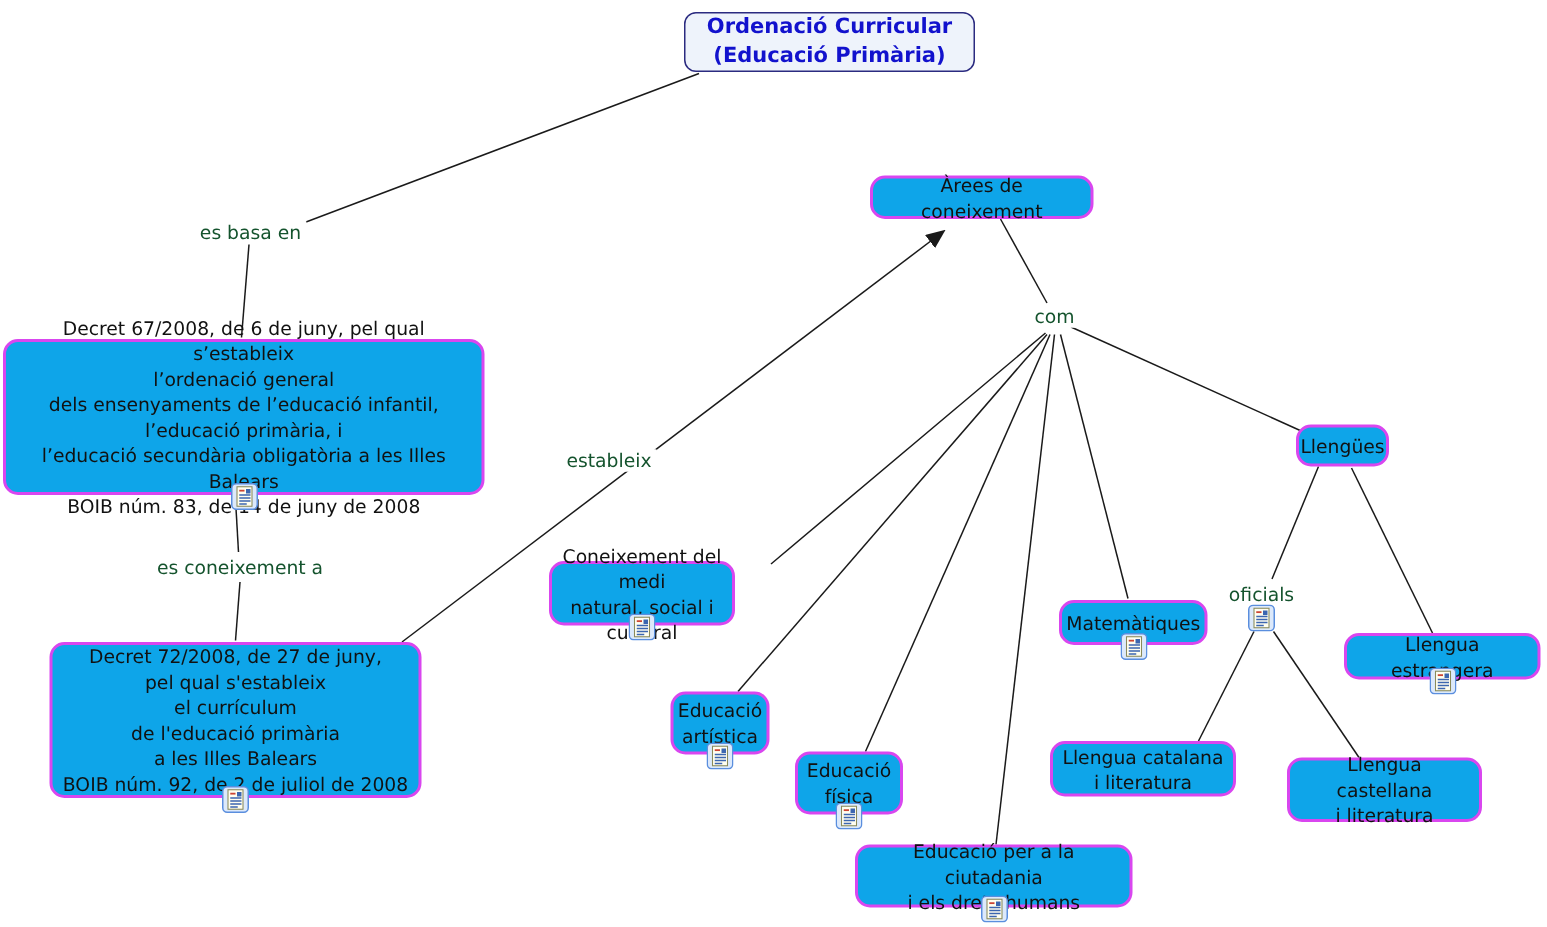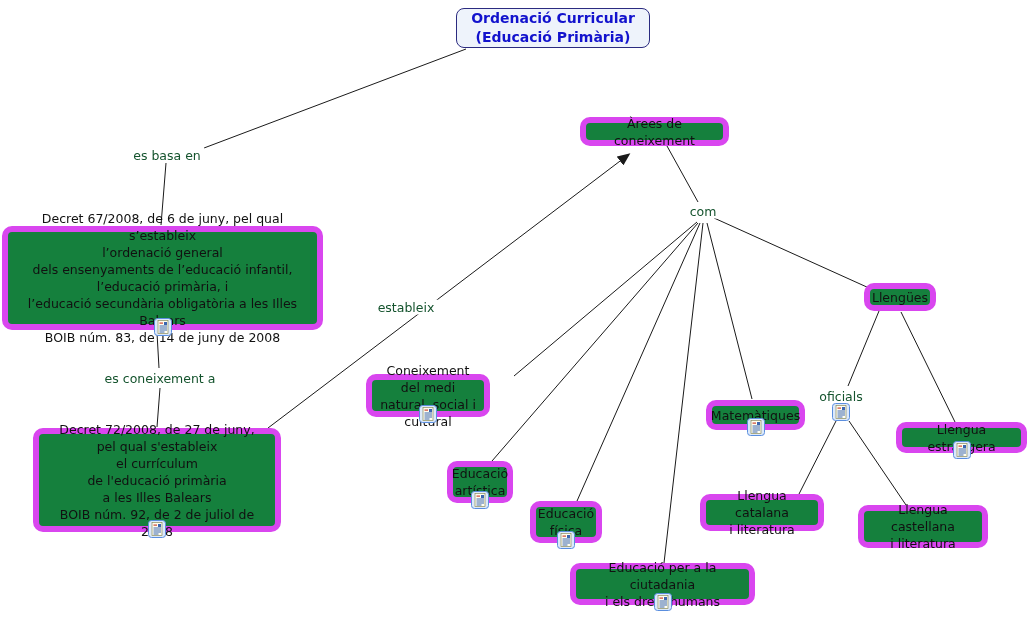--- a/index.html
+++ b/index.html
@@ -7,22 +7,22 @@
     position:relative;
     width:1031px;height:618px;
     background:#ffffff;
     font-family:"DejaVu Sans","Liberation Sans",sans-serif;
     overflow:hidden;
   }
   svg.edges{position:absolute;left:0;top:0;z-index:0;}
   .node{
     position:absolute;
     box-sizing:border-box;
-    background:#15803d;
-    border:6px solid #d946ef;
+    background:#0ea5e9;
+    border:2px solid #d946ef;
     border-radius:10px;
     display:flex;align-items:center;justify-content:center;
     text-align:center;
     z-index:2;
     padding:2px 6px;
   }
   .node-text{
     white-space:pre-line;
     font-size:12.5px;
     line-height:17px;
@@ -226,21 +226,21 @@
           <rect x="10" y="4" width="3" height="3" fill="#3c66b0"></rect>
           <rect x="5.5" y="4.5" width="3.5" height="1.2" fill="#cc4433"></rect>
           <rect x="5.5" y="7.5" width="7.5" height="1" fill="#3c66b0"></rect>
           <rect x="5.5" y="9.5" width="7.5" height="1" fill="#3c66b0"></rect>
           <rect x="5.5" y="11.5" width="7.5" height="1" fill="#3c66b0"></rect>
           <rect x="5.5" y="13.5" width="5" height="1" fill="#3c66b0"></rect>
         </svg>
     </span>
   </div>
 
-  <div class="node" style="left:864px;top:283px;width:72px;height:28px;">
+  <div class="node" style="left:864px;top:283px;width:62px;height:28px;">
     <span class="node-text">Llengües</span>
   </div>
 
   <div class="node" style="left:896px;top:422px;width:131px;height:31px;">
     <span class="node-text">Llengua estrangera</span>
     <span class="res-icon">
       <svg width="18" height="18" viewBox="0 0 18 18">
           <rect x="0.5" y="0.5" width="17" height="17" rx="3" fill="#dce9fb" stroke="#5a8ede"></rect>
           <rect x="4" y="2.5" width="10" height="13" fill="#fffef0" stroke="#8a8a5a" stroke-width="0.7"></rect>
           <rect x="10" y="4" width="3" height="3" fill="#3c66b0"></rect>

